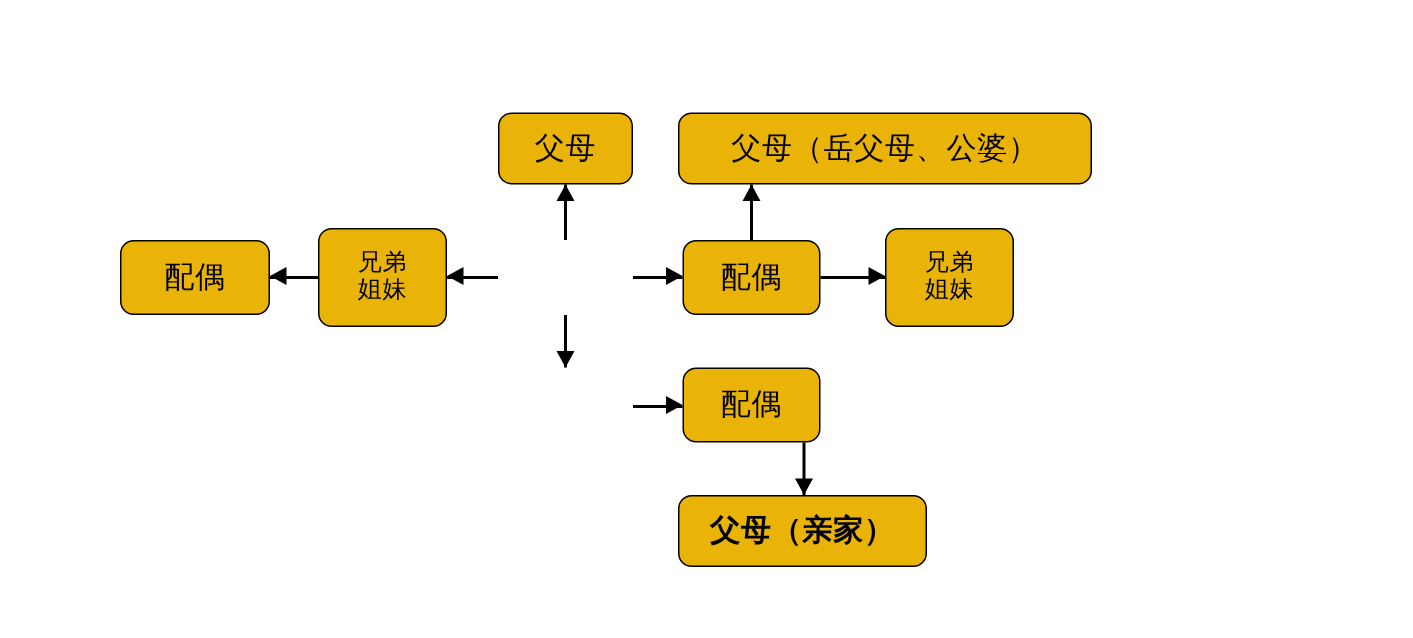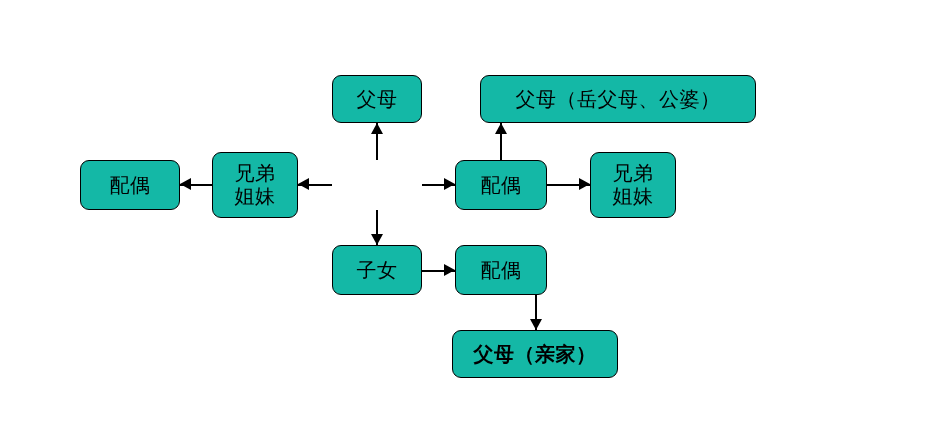--- a/index.html
+++ b/index.html
@@ -16,35 +16,35 @@
   #diagram {
     position: relative;
     width: 942px;
     height: 425px;
   }
   .node {
     position: absolute;
     box-sizing: border-box;
     border: 1.6px solid #000000;
     border-radius: 9px;
-    background: #14b8a6;
+    background: #eab308;
     color: #000000;
     display: flex;
     align-items: center;
     justify-content: center;
     text-align: center;
     font-size: 20px;
     line-height: 1.12;
     letter-spacing: 0.5px;
     white-space: pre-line;
     z-index: 3;
   }
   .node.two-line {
     line-height: 1.15;
-    font-size: 20px;
+    font-size: 16px;
     justify-content: center;
   }
   .edge {
     position: absolute;
     background: #000000;
     z-index: 1;
   }
   .edge.h { height: 1.8px; }
   .edge.v { width: 1.8px; }
   .arrow {
@@ -103,21 +103,21 @@
   <div class="edge h" style="left:422px; top:270px; width:33px;"></div>
   <div class="arrow right" style="left:444px; top:264px;"></div>
 
   <div class="edge v" style="left:535px; top:295px; height:35px;"></div>
   <div class="arrow down" style="left:530px; top:319px;"></div>
 
   <div class="node" style="left:332px; top:75px; width:90px; height:48px;">
     <span>父母</span>
   </div>
 
-  <div class="node" style="left:452px; top:75px; width:276px; height:48px;margin-left:28px;">
+  <div class="node" style="left:452px; top:75px; width:276px; height:48px;">
     <span>父母（岳父母、公婆）</span>
   </div>
 
 
   <div class="node two-line" style="left:212px; top:152px; width:86px; height:66px;">
     <span>兄弟
 姐妹</span>
   </div>
 
   <div class="node" style="left:80px; top:160px; width:100px; height:50px;">
@@ -126,23 +126,20 @@
 
   <div class="node" style="left:455px; top:160px; width:92px; height:50px;">
     <span>配偶</span>
   </div>
 
   <div class="node two-line" style="left:590px; top:152px; width:86px; height:66px;">
     <span>兄弟
 姐妹</span>
   </div>
 
-  <div class="node" style="left:332px; top:245px; width:90px; height:50px;">
-    <span>子女</span>
-  </div>
 
   <div class="node" style="left:455px; top:245px; width:92px; height:50px;">
     <span>配偶</span>
   </div>
 
   <div class="node" style="left:452px; top:330px; width:166px; height:48px;font-weight:bold;">
     <span>父母（亲家）</span>
   </div>
 
 </div>

